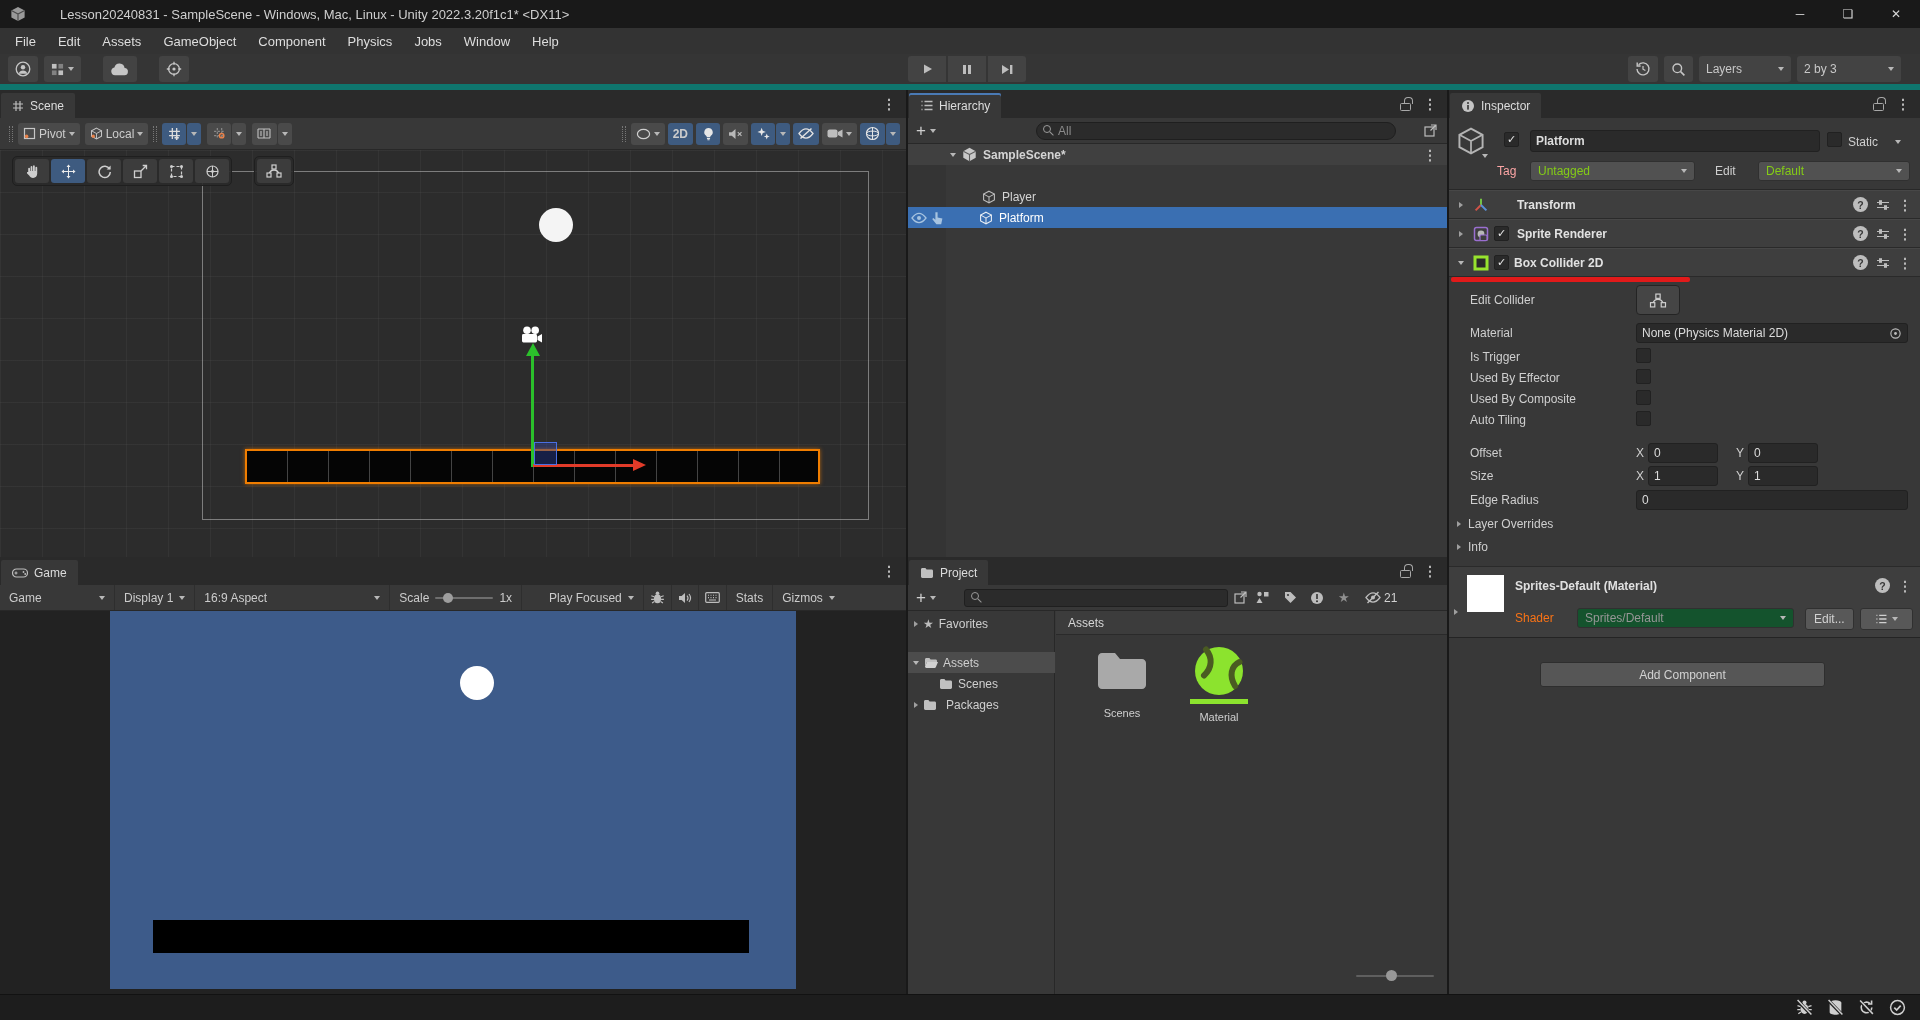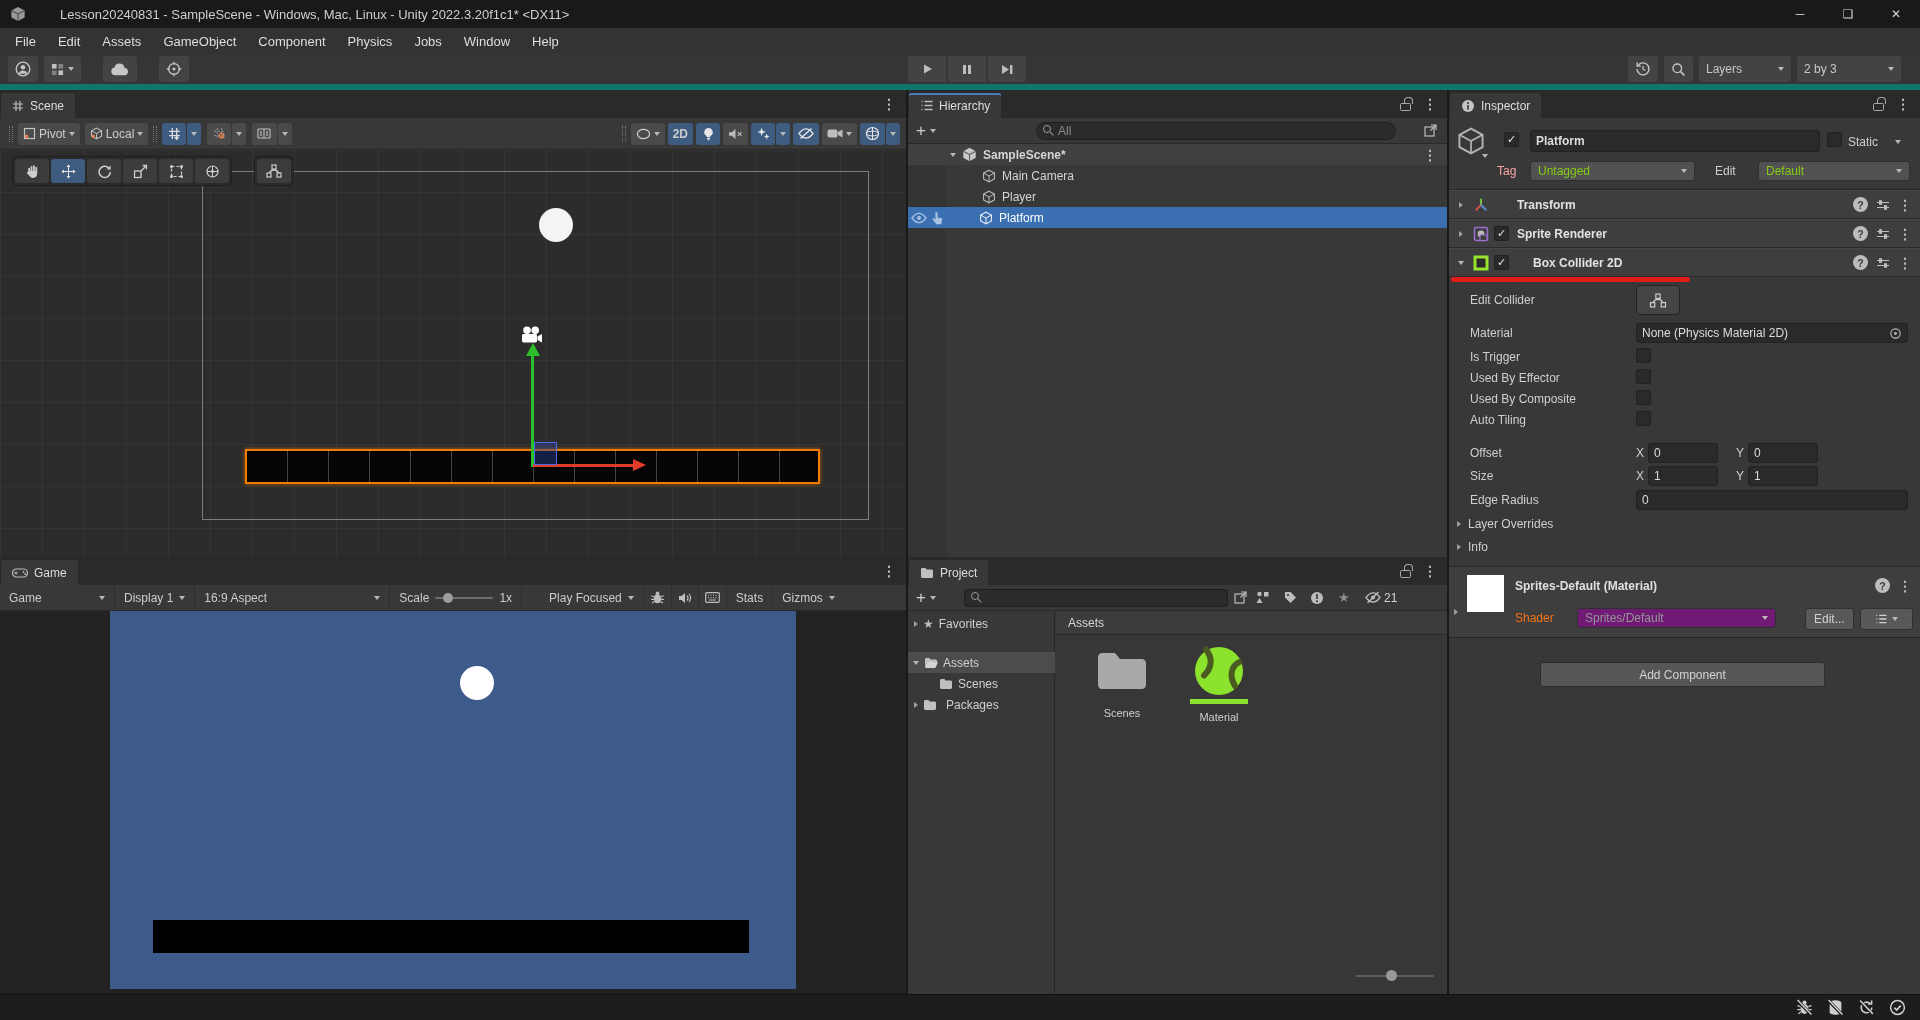--- a/index.html
+++ b/index.html
@@ -476,27 +476,20 @@
 
     <div class="hrow" style="top:54px;background:#404040">
       <span class="cdn" style="margin-left:42px"></span>
       <svg style="margin-left:6px" width="15" height="15" viewBox="0 0 14 14">
           <path d="M7 .8 12.8 4v6L7 13.2 1.2 10V4z" fill="#c8c8c8"></path>
           <path d="M7 7 1.2 4M7 7l5.8-3M7 7v6.2" stroke="#5e5e5e" stroke-width="1"></path>
         </svg>
       <span style="margin-left:6px;font-weight:bold">SampleScene*</span>
       <span class="kebab" style="margin-left:auto;margin-right:10px">⋮</span>
     </div>
-    <div class="hrow" style="top:75px">
-      <svg style="margin-left:74px" width="14" height="14" viewBox="0 0 14 14">
-          <path d="M7 1.2 12.4 4.1v5.8L7 12.8 1.6 9.9V4.1z" fill="none" stroke="#bcbcbc" stroke-width="1.1"></path>
-          <path d="M7 7 1.6 4.1M7 7l5.4-2.9M7 7v5.8" stroke="#bcbcbc" stroke-width="1"></path>
-        </svg>
-      <span style="margin-left:6px">Main Camera</span>
-    </div>
     <div class="hrow" style="top:96px">
       <svg style="margin-left:74px" width="14" height="14" viewBox="0 0 14 14">
           <path d="M7 1.2 12.4 4.1v5.8L7 12.8 1.6 9.9V4.1z" fill="none" stroke="#bcbcbc" stroke-width="1.1"></path>
           <path d="M7 7 1.6 4.1M7 7l5.4-2.9M7 7v5.8" stroke="#bcbcbc" stroke-width="1"></path>
         </svg>
       <span style="margin-left:6px">Player</span>
     </div>
     <div class="hrow" style="top:117px;background:#3a6fb2;color:#ffffff">
       <svg style="margin-left:3px" width="16" height="12" viewBox="0 0 16 12">
           <path d="M1 6c2.6-3.4 5-4.6 7-4.6s4.4 1.2 7 4.6c-2.6 3.4-5 4.6-7 4.6S3.6 9.4 1 6z" fill="none" stroke="#a6c3e0" stroke-width="1.3"></path>
@@ -702,21 +695,21 @@
         <span class="kebab">⋮</span>
       </div>
     </div>
 
     <div class="chead" style="top:158px">
       <span class="cdn" style="margin-left:9px"></span>
       <svg style="margin-left:9px" width="16" height="16" viewBox="0 0 16 16">
           <rect x="2" y="2" width="12" height="12" fill="#2a2a2a" stroke="#97e32e" stroke-width="3"></rect>
         </svg>
       <div class="cb" style="margin-left:5px">✓</div>
-      <span class="name" style="margin-left:24px">Box Collider 2D</span>
+      <span class="name" style="margin-left:5px">Box Collider 2D</span>
       <div style="margin-left:auto;display:flex;align-items:center;gap:8px;margin-right:8px">
         <span class="help">?</span>
         <svg width="14" height="12" viewBox="0 0 14 12">
             <path d="M1 3.5h12M1 8.5h12" stroke="#bdbdbd" stroke-width="1.2"></path>
             <rect x="3" y="1.2" width="3" height="4.6" fill="#bdbdbd"></rect>
             <rect x="8" y="6.2" width="3" height="4.6" fill="#bdbdbd"></rect>
           </svg>
         <span class="kebab">⋮</span>
       </div>
     </div>
@@ -791,21 +784,21 @@
 
     <div class="abs" style="left:0;right:0;top:476px;height:72px;background:#3e3e3e;border-top:1px solid #2a2a2a;border-bottom:1px solid #242424">
       <span class="crt abs" style="left:5px;top:42px"></span>
       <div class="abs" style="left:18px;top:8px;width:37px;height:37px;background:#ffffff"></div>
       <span class="abs" style="left:66px;top:12px;font-weight:bold;color:#e0e0e0">Sprites-Default (Material)</span>
       <div class="abs flex" style="right:8px;top:11px;gap:8px">
         <span class="help">?</span>
         <span class="kebab">⋮</span>
       </div>
       <span class="abs" style="left:66px;top:44px;color:#f97316">Shader</span>
-      <div class="dd abs" style="left:128px;top:41px;width:199px;background:#701a75;color:#969696">
+      <div class="dd abs" style="left:128px;top:41px;width:217px;background:#14532d;color:#969696">
           <span>Sprites/Default</span>
           <span class="cdn"></span>
         </div>
       <div class="abs flex" style="left:356px;top:41px;height:22px;background:#585858;border:1px solid #303030;border-radius:3px;padding:0 8px">
           <span>Edit...</span>
         </div>
       <div class="abs flex" style="left:411px;top:41px;width:53px;height:22px;background:#585858;border:1px solid #303030;border-radius:3px;justify-content:center;gap:5px">
         <svg width="12" height="10" viewBox="0 0 13 11">
             <path d="M4.5 1.5h8M1.5 1.5h1M4.5 5.5h8M1.5 5.5h1M4.5 9.5h8M1.5 9.5h1" stroke="#cfcfcf" stroke-width="1.4"></path>
           </svg>

